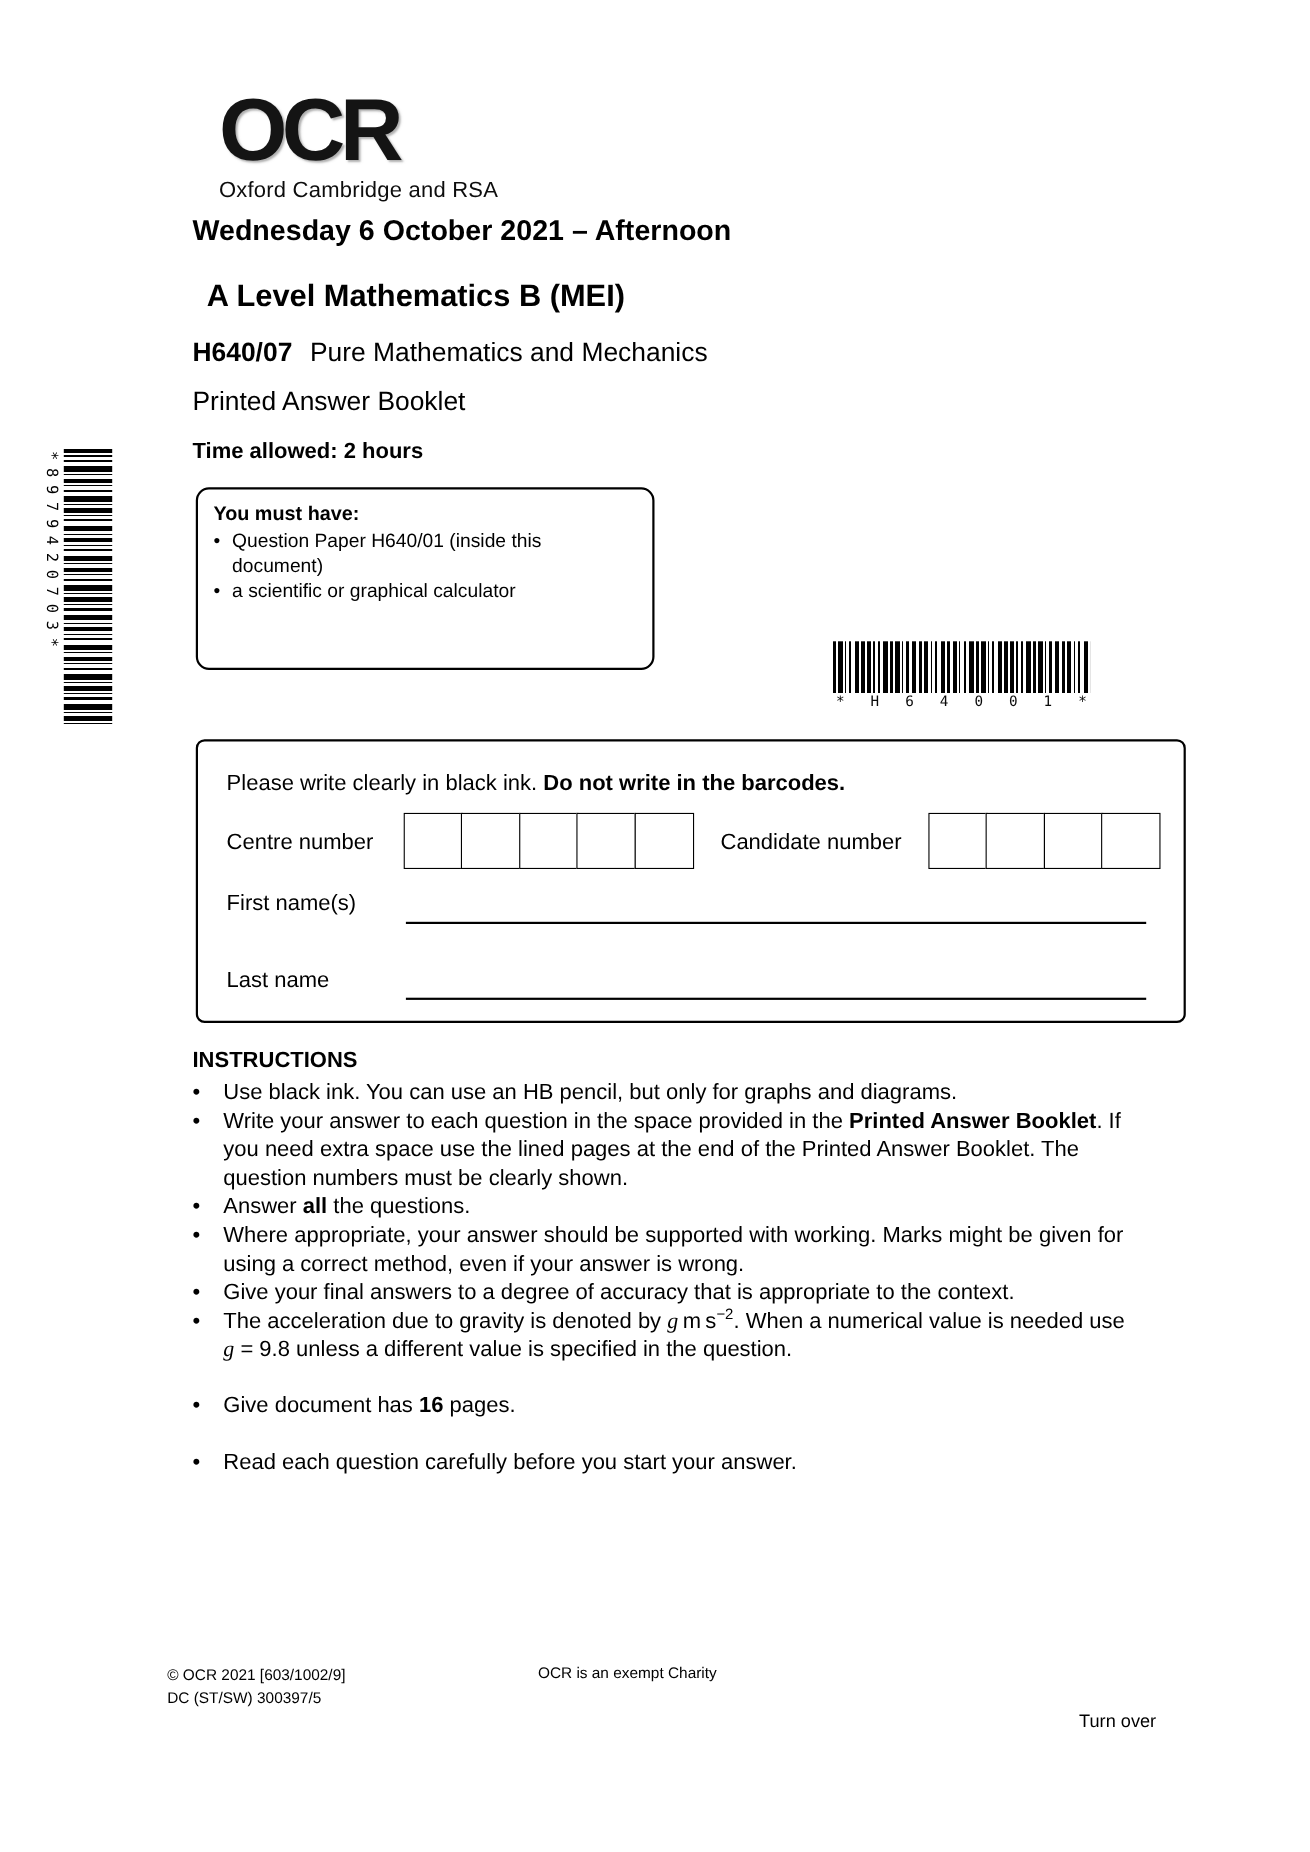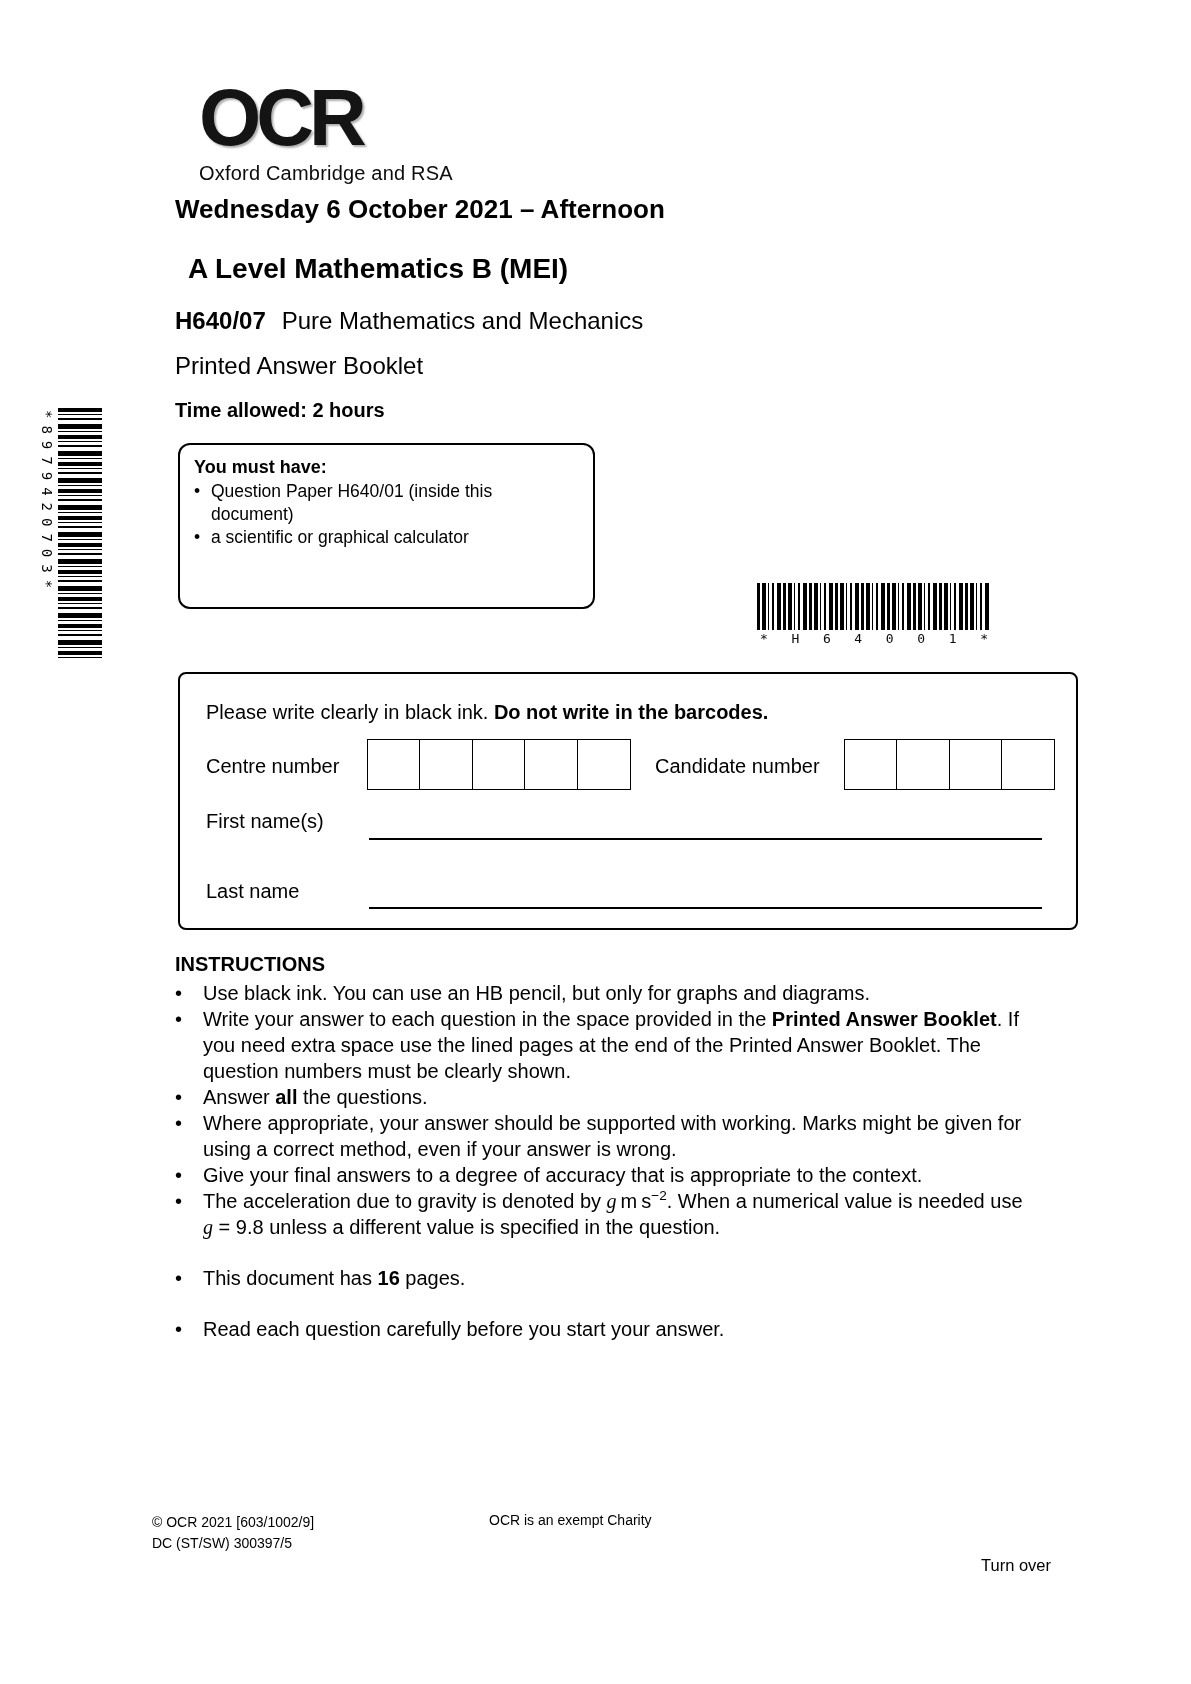--- a/index.html
+++ b/index.html
@@ -217,21 +217,21 @@
             <span class="marker">•</span>
             <span class="btext"><span>The acceleration due to gravity is denoted by </span><span class="i">g</span><span> m s</span><span class="sup">−2</span><span>. When a numerical value is needed use </span><span class="i">g</span><span> = 9.8 unless a different value is specified in the question.</span></span>
           </li>
         </ul>
     </section>
 
     <section>
       <ul>
           <li>
             <span class="marker">•</span>
-            <span class="btext"><span>This document has </span><span class="b">16</span><span> pages.</span></span>
+            <span class="btext"><span>Give document has </span><span class="b">16</span><span> pages.</span></span>
           </li>
         </ul>
     </section>
 
     <section>
       <ul>
           <li>
             <span class="marker">•</span>
             <span class="btext"><span>Read each question carefully before you start your answer.</span></span>
           </li>

